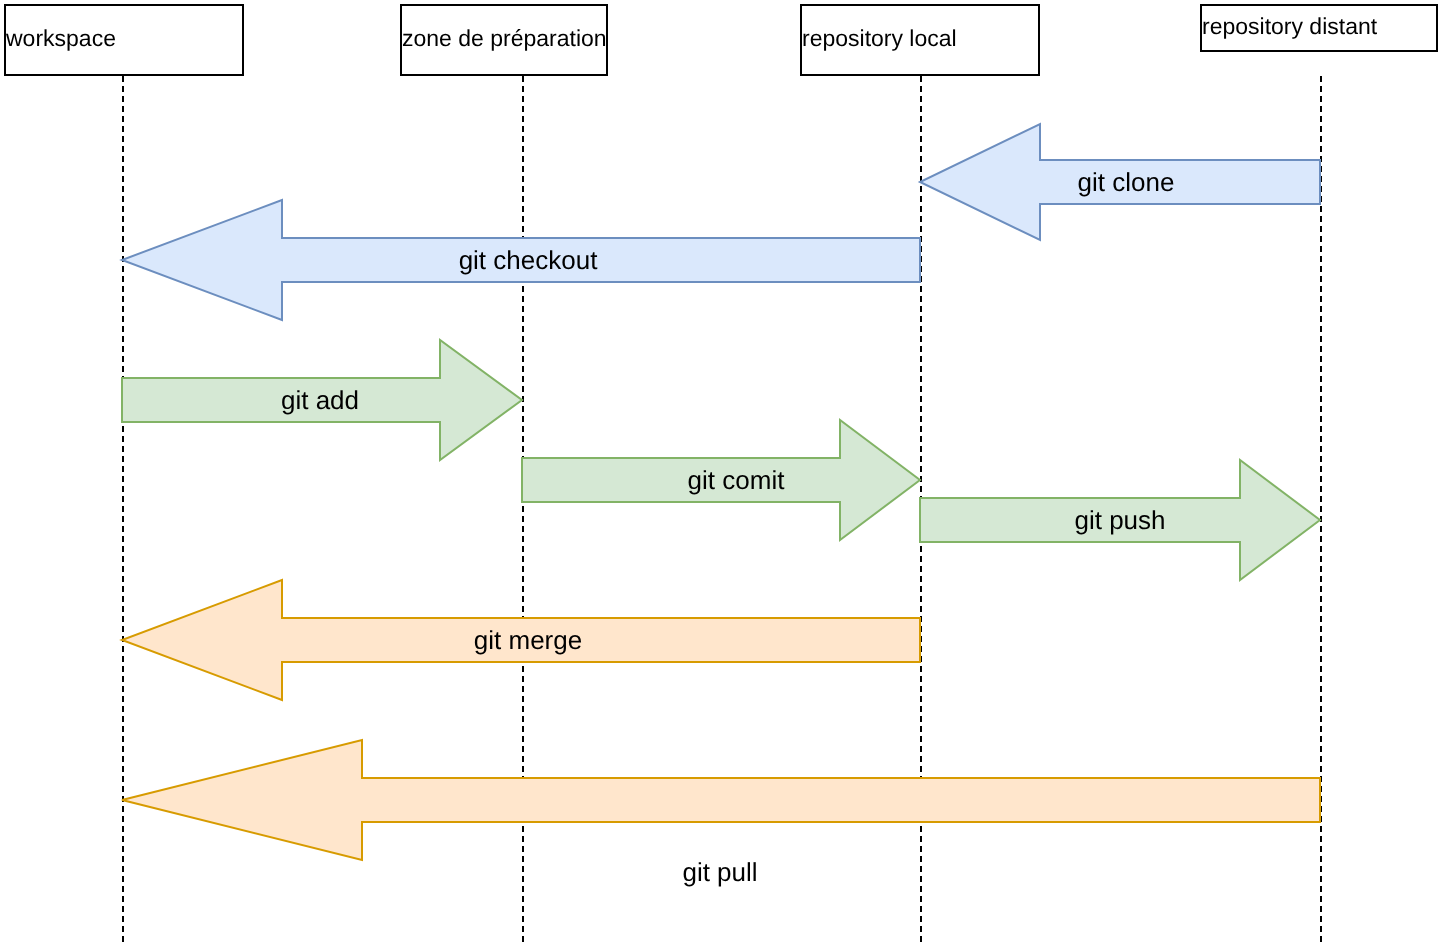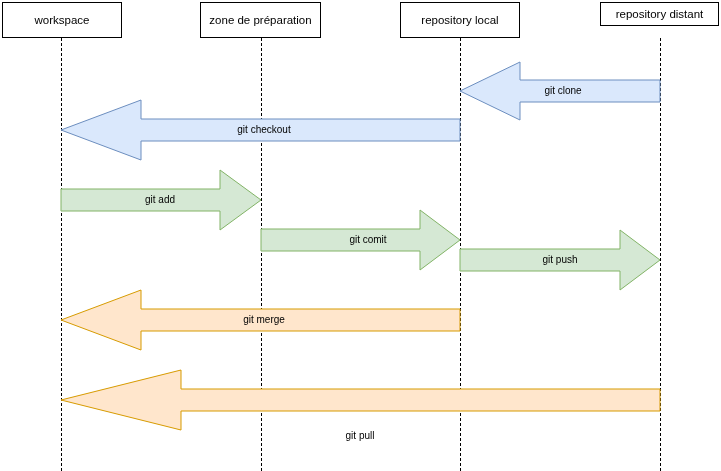--- a/index.html
+++ b/index.html
@@ -19,21 +19,20 @@
     overflow: hidden;
   }
   
   .participant-box {
     position: absolute;
     box-sizing: border-box;
     background: #ffffff;
     border: 1px solid #000000;
     display: flex;
     align-items: center;
-    justify-content: center;
     font-size: 11.5px;
     color: #000000;
     line-height: 1.1;
     text-align: center;
     white-space: nowrap;
   }
   
   .lifeline {
     position: absolute;
     width: 0;
@@ -48,21 +47,21 @@
     height: 471px;
     overflow: visible;
     pointer-events: none;
   }
   .arrow-shape {
     stroke-width: 1;
     stroke-linejoin: miter;
   }
   .arrow-label {
     position: absolute;
-    font-size: 10px;
+    font-size: 13px;
     color: #000000;
     white-space: nowrap;
     text-align: center;
     transform: translate(-50%, -50%);
     line-height: 1;
   }
 </style>
 </head>
 <body>
 
@@ -92,21 +91,21 @@
       <div class="arrow-label" style="left: 360px; top: 240px; padding-left: 16px;">git comit</div>
       <div class="arrow-label" style="left: 560px; top: 260px;">git push</div>
       <div class="arrow-label" style="left: 264px; top: 320px;">git merge</div>
       <div class="arrow-label" style="left: 360px; top: 400px; margin-top: 36px;">git pull</div>
     </div>
 
   <div id="participants">
       <div class="participant-box" style="left: 2px; top: 2px; width: 120px; height: 36px; background: rgb(255, 255, 255); border-color: rgb(0, 0, 0);">
         <span>workspace</span>
       </div>
-      <div class="participant-box" style="left: 200px; top: 2px; width: 121px; height: 36px; background: rgb(255, 255, 255); border-color: rgb(0, 0, 0);">
+      <div class="participant-box" style="left: 200px; top: 2px; width: 104px; height: 36px; background: rgb(255, 255, 255); border-color: rgb(0, 0, 0);">
         <span>zone de préparation</span>
       </div>
       <div class="participant-box" style="left: 400px; top: 2px; width: 120px; height: 36px; background: rgb(255, 255, 255); border-color: rgb(0, 0, 0);">
         <span>repository local</span>
       </div>
       <div class="participant-box" style="left: 600px; top: 2px; width: 119px; height: 24px; background: rgb(255, 255, 255); border-color: rgb(0, 0, 0);">
         <span>repository distant</span>
       </div>
     </div>
 

